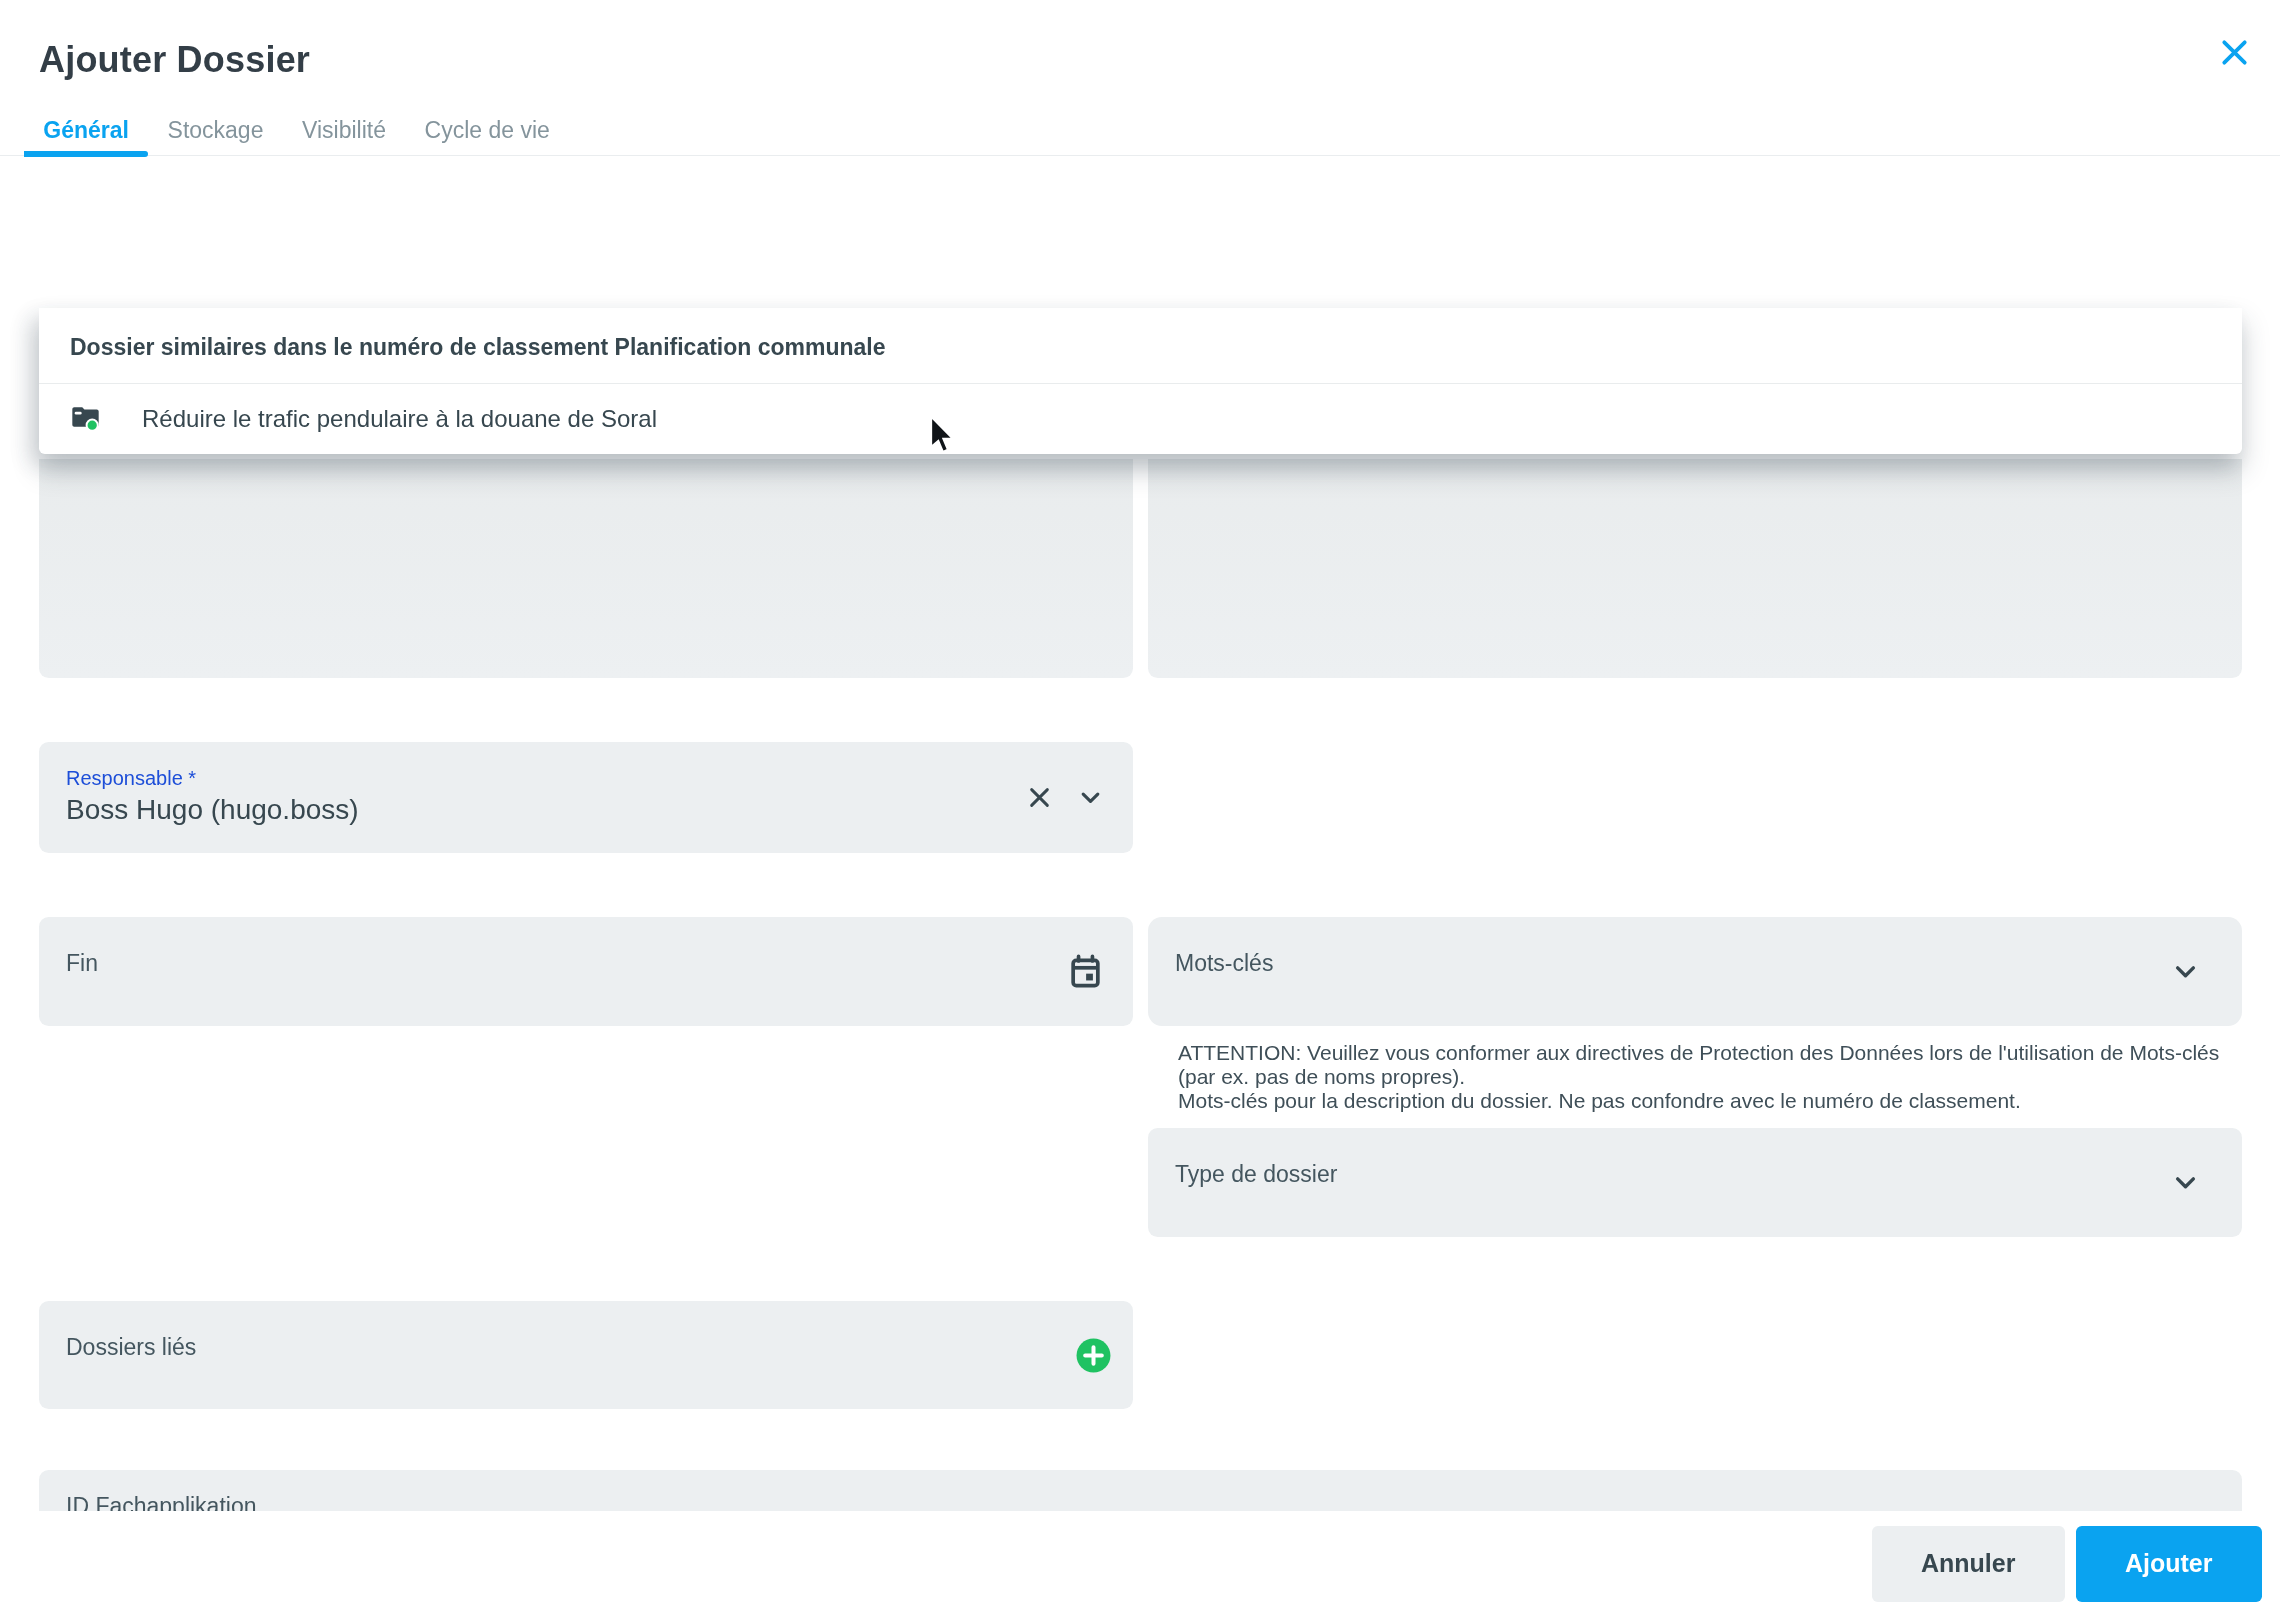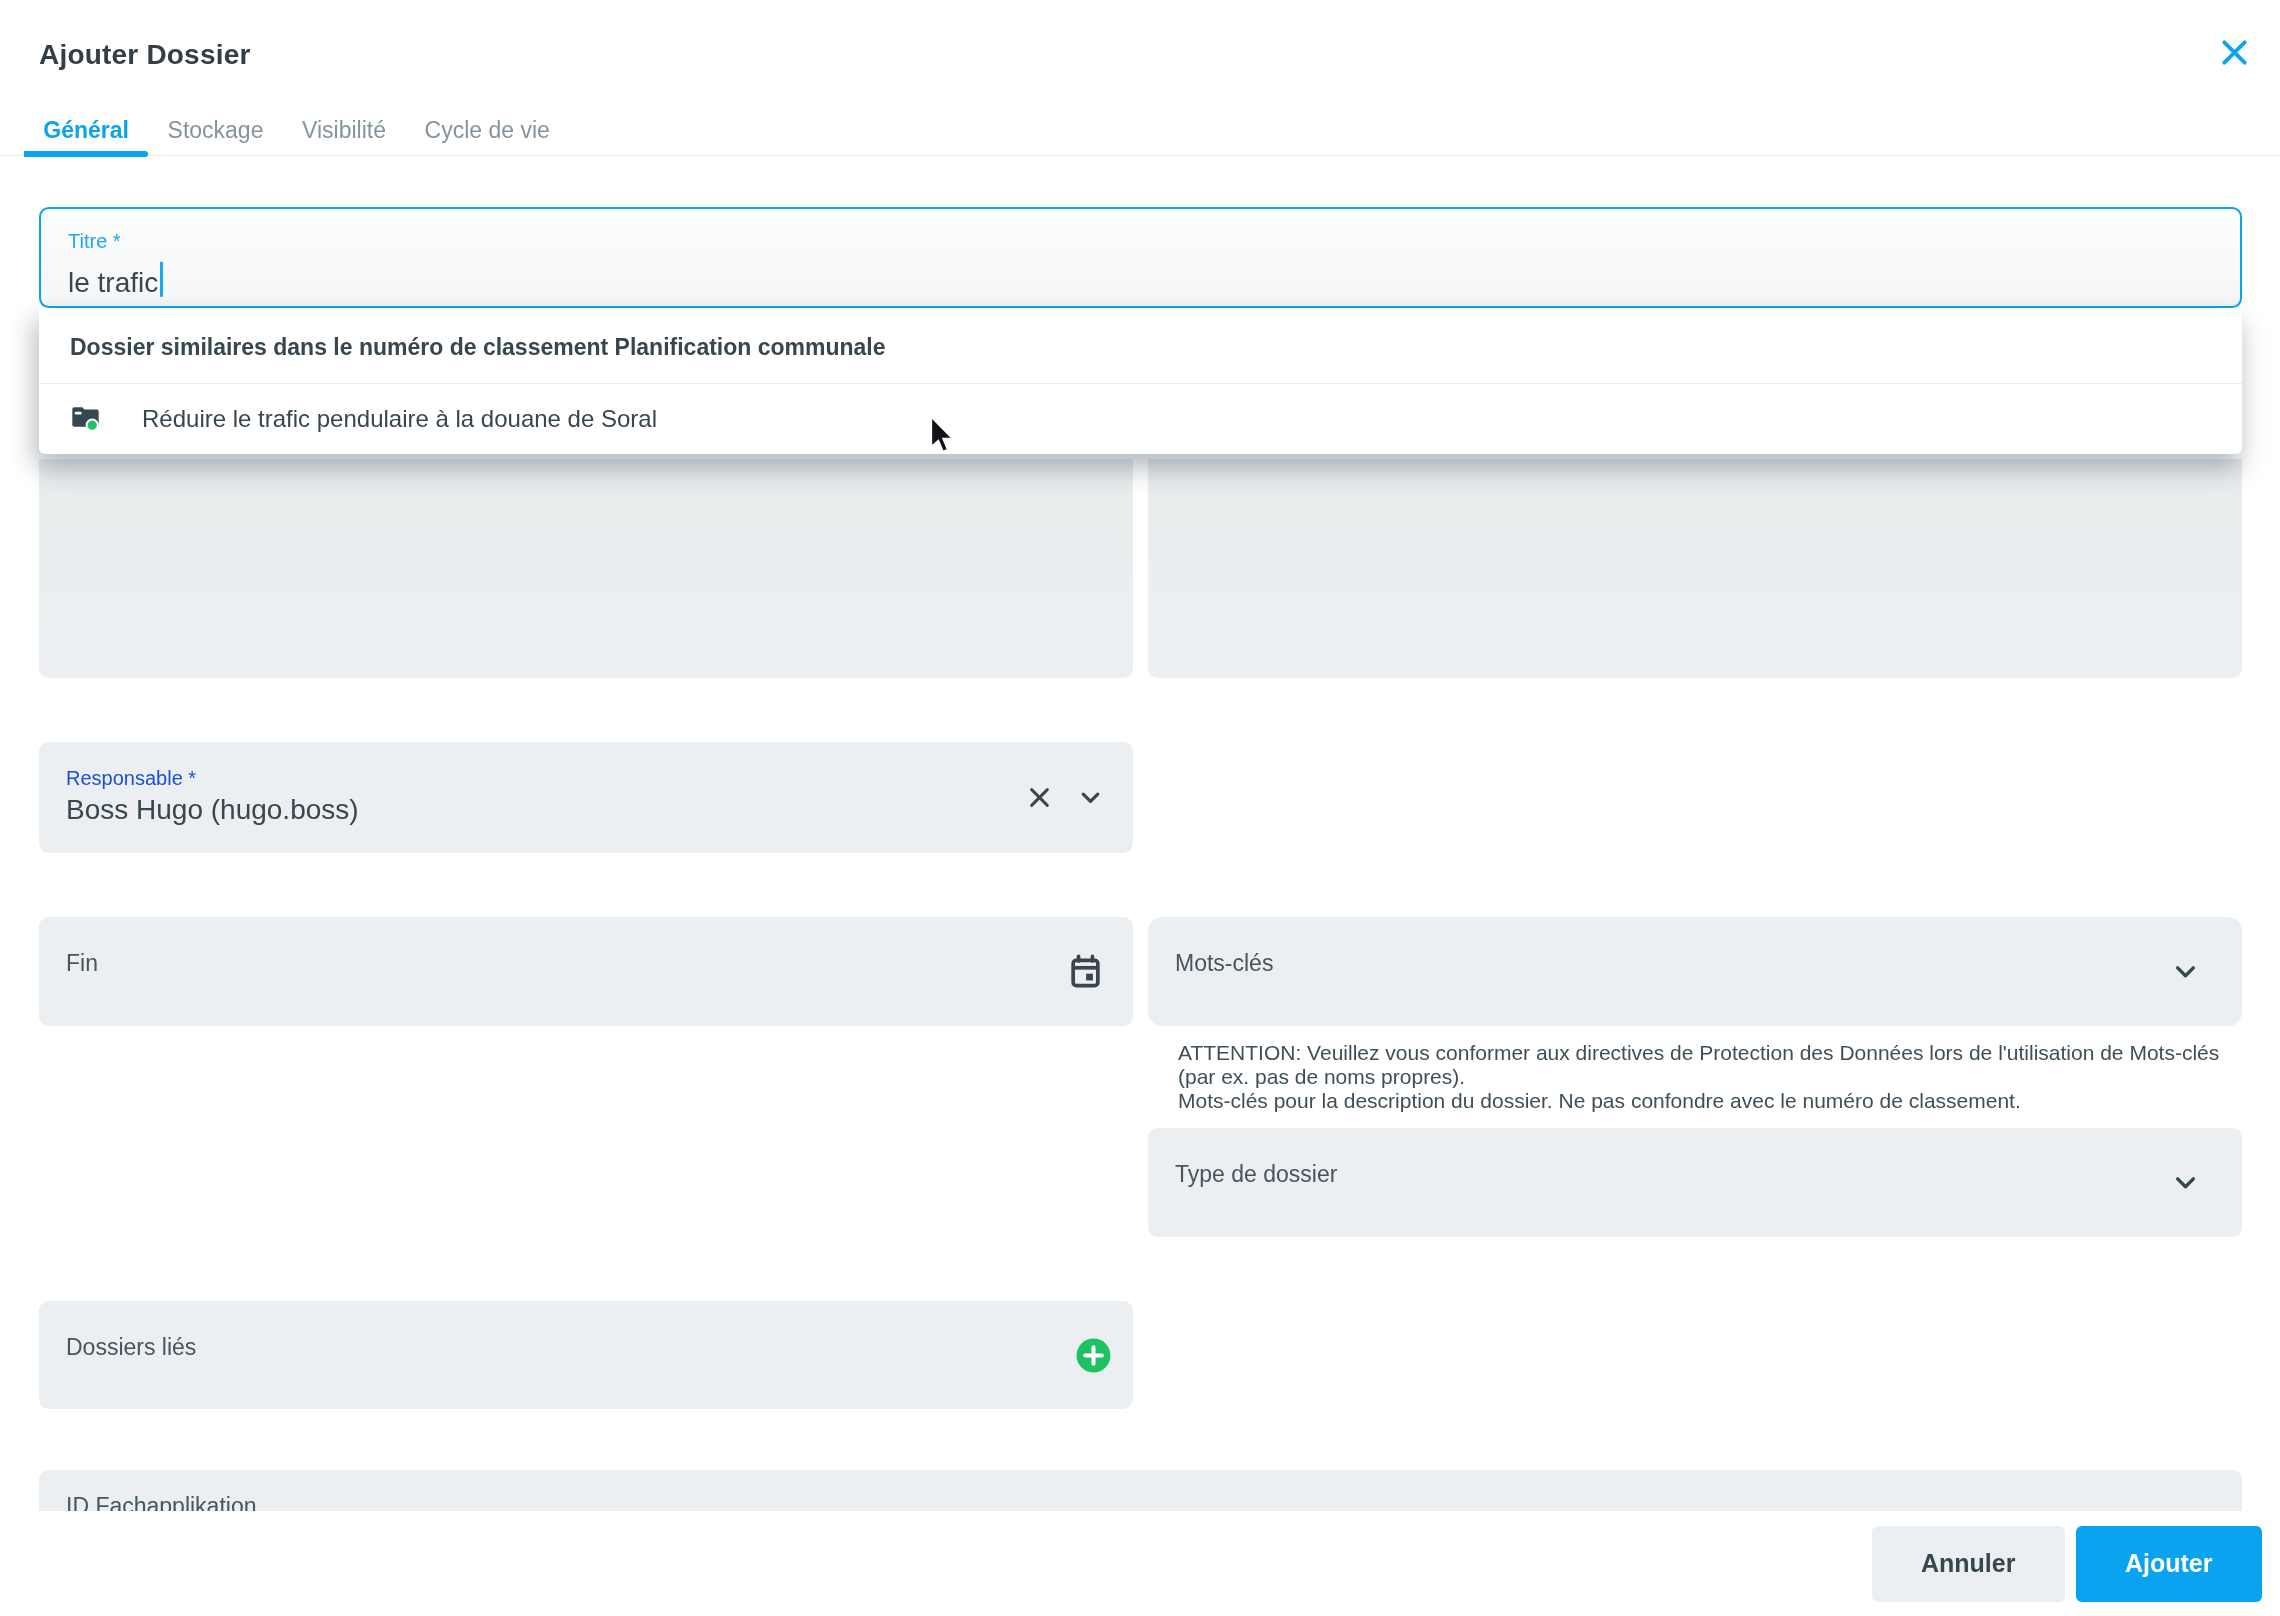--- a/index.html
+++ b/index.html
@@ -1,20 +1,20 @@
 <!DOCTYPE html>
 <html><head>
 <meta charset="utf-8">
 <style>
   html,body{margin:0;padding:0;}
   body{font-family:"Liberation Sans", sans-serif; background:#fff;}
   .canvas{position:relative;width:2281px;height:1616px;background:#fff;overflow:hidden;}
 
   
-  .dlg-title{position:absolute;left:39px;top:39px;font-size:28px;font-weight:700;color:#333e47;letter-spacing:0.2px;}
+  .dlg-title{position:absolute;left:39px;top:39px;font-size:36px;font-weight:700;color:#333e47;letter-spacing:0.2px;}
   .close-btn{position:absolute;right:27px;top:35px;width:39px;height:39px;cursor:pointer;display:flex;align-items:center;justify-content:center;}
 
   
   .tabbar{position:absolute;left:0;top:106px;right:0;height:50px;border-bottom:1.9px solid #eaedef;padding-left:24px;box-sizing:border-box;display:flex;}
   .tab{position:relative;padding:0 19.3px;line-height:48px;font-size:23px;color:#84949c;cursor:pointer;white-space:nowrap;}
   .tab.active{color:#0aa3f0;font-weight:700;}
   .tab.active::after{content:"";position:absolute;left:0;right:0;bottom:-1.9px;height:5.8px;background:#0aa3f0;border-radius:0 2.9px 2.9px 0;}
 
   
   .field{position:absolute;background:#eceff1;border-radius:9.7px;box-sizing:border-box;}
@@ -69,24 +69,20 @@
     </span>
   </div>
 
   <div class="tabbar">
     <div class="tab active">Général</div>
     <div class="tab">Stockage</div>
     <div class="tab">Visibilité</div>
     <div class="tab">Cycle de vie</div>
   </div>
 
-  <div class="field titre">
-    <div class="flabel">Titre *</div>
-    <div class="fvalue"><span>le trafic</span><span class="caret"></span></div>
-  </div>
 
   <div class="dropdown">
     <div class="dd-header">Dossier similaires dans le numéro de classement Planification communale</div>
     <div class="dd-divider"></div>
     <div class="dd-item">
       <span>
         <svg width="31" height="27" viewBox="0 0 28 25">
           <path d="M11 3 H3.6 c-1 0-1.8.8-1.8 1.8 v14.4 c0 1 .8 1.8 1.8 1.8 h20.8 c1 0 1.8-.8 1.8-1.8 V6.8 c0-1-.8-1.8-1.8-1.8 h-11.4 z" fill="#37474f"></path>
           <rect x="4" y="7.2" width="6.4" height="2.6" rx="1.2" fill="#ffffff"></rect>
           <circle cx="20.2" cy="19.6" r="5.2" fill="#1fc262" stroke="#ffffff" stroke-width="1.8"></circle>

